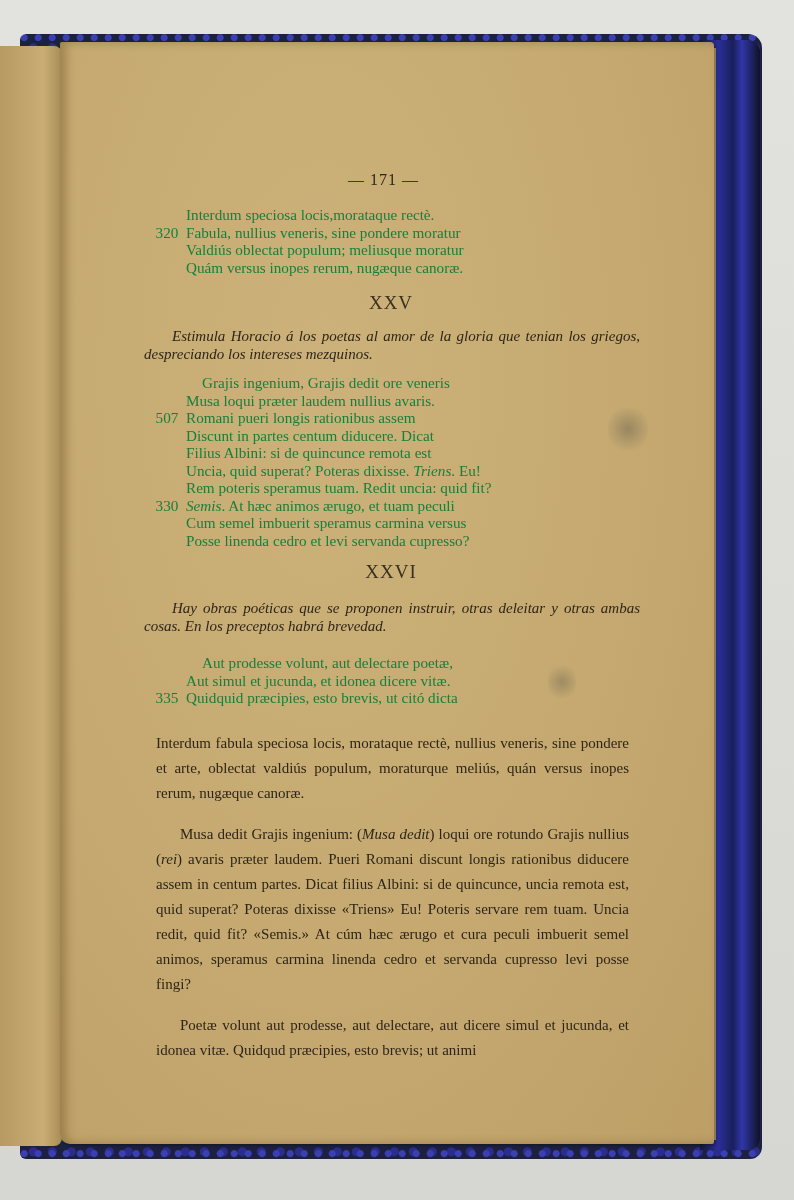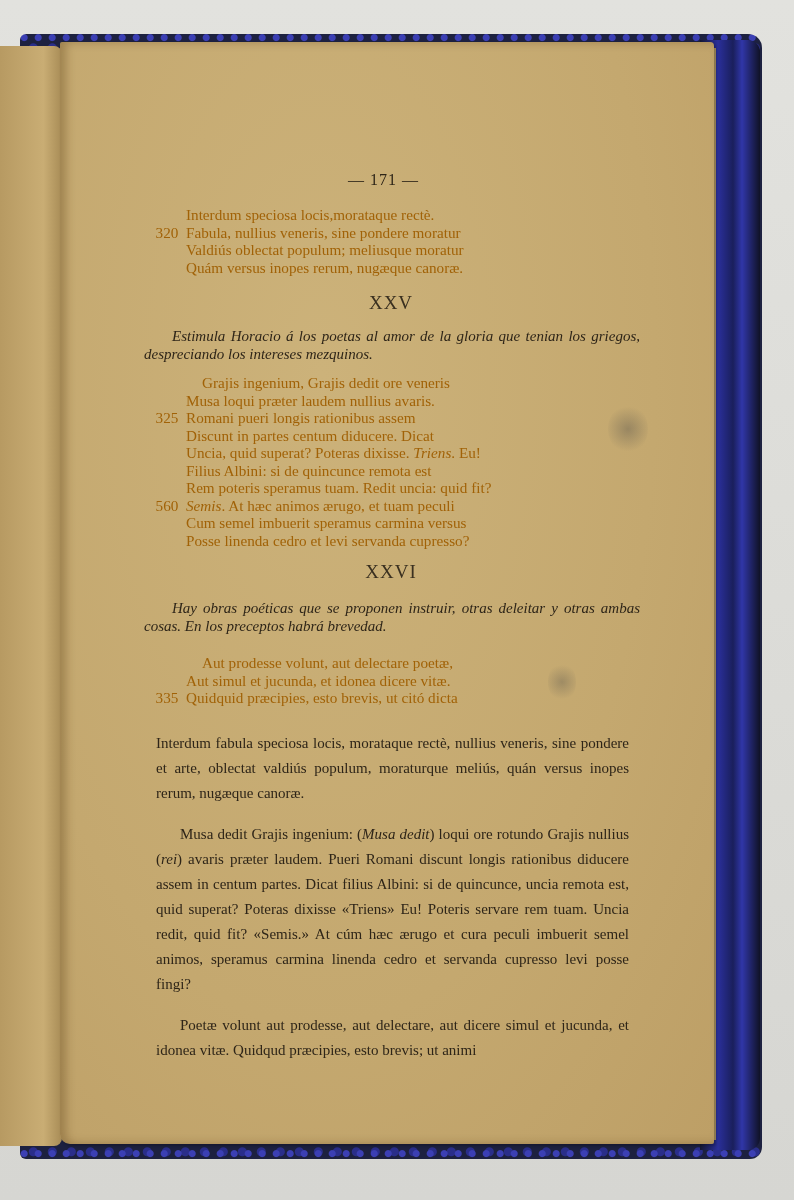--- a/index.html
+++ b/index.html
@@ -8,21 +8,21 @@
   .cover{position:absolute;left:20px;top:34px;width:742px;height:1125px;background:#1d2140;border-radius:6px 14px 12px 6px;
     background-image:radial-gradient(circle at 30% 20%,#3b3fb4 0 3px,transparent 4px),radial-gradient(circle at 70% 60%,#2a2e8a 0 4px,transparent 5px);
     background-size:14px 18px,19px 23px;}
   .cover-right{position:absolute;left:700px;top:40px;width:60px;height:1110px;
     background:linear-gradient(90deg,#141833 0%,#2a2f9a 30%,#1a1f5c 55%,#3036a8 70%,#101226 100%);border-radius:0 12px 12px 0;}
   .left-page{position:absolute;left:0;top:46px;width:62px;height:1100px;background:linear-gradient(90deg,#b79a62 0%,#c9ad74 70%,#a88c56 100%);border-radius:0 8px 8px 0;}
   .page{position:absolute;left:60px;top:42px;width:654px;height:1102px;background:#c9ae76;
     background-image:radial-gradient(ellipse at 40% 30%,#ccb27a 0%,#c4a86f 60%,#bd9f66 100%);
     box-shadow:inset 6px 0 10px rgba(90,60,20,.35), 2px 2px 3px rgba(0,0,0,.25);border-radius:2px 4px 2px 10px;}
   .page-edge{position:absolute;left:700px;top:48px;width:16px;height:1092px;background:linear-gradient(90deg,#b59c68,#d2bc8c,#a9905d);}
-  .text{position:absolute;color:#a16207;font-size:15.2px;line-height:17.5px;}
+  .text{position:absolute;color:#15803d;font-size:15.2px;line-height:17.5px;}
   .pagenum{position:absolute;left:348px;top:171px;font-size:16px;color:#2e2518;letter-spacing:1px;}
   .verse{position:absolute;left:148px;width:520px;}
   .verse .line{display:flex;height:17.5px;}
   .verse .ln{width:38px;text-align:center;}
   .heading{position:absolute;left:0;width:794px;text-align:center;font-size:19px;color:#3a3020;letter-spacing:1px;}
   .summary{position:absolute;left:144px;width:496px;font-style:italic;font-size:15px;line-height:18px;text-align:justify;text-indent:28px;color:#2e2518;}
   .prose{position:absolute;left:144px;width:497px;font-size:15px;line-height:25px;text-align:justify;color:#2e2518;}
   .prose p{margin:12px;}
   .prose .indent{text-indent:24px;}
   .stain{position:absolute;border-radius:50%;}
@@ -68,38 +68,38 @@
 <div class="verse text" style="top:374px;">
   <div class="line">
       <span class="ln"></span>
       <span style="padding-left:16px">Grajis ingenium, Grajis dedit ore veneris</span>
     </div>
   <div class="line">
       <span class="ln"></span>
       <span>Musa loqui præter laudem nullius avaris.</span>
     </div>
   <div class="line">
-      <span class="ln">325</span>
+      <span class="ln">507</span>
       <span>Romani pueri longis rationibus assem</span>
     </div>
   <div class="line">
       <span class="ln"></span>
       <span>Discunt in partes centum diducere. Dicat</span>
     </div>
-  <div class="line"><span class="ln"></span><span>Uncia, quid superat? Poteras dixisse.</span>&nbsp;<i>Triens</i><span>. Eu!</span></div>
   <div class="line">
       <span class="ln"></span>
       <span>Filius Albini: si de quincunce remota est</span>
     </div>
+  <div class="line"><span class="ln"></span><span>Uncia, quid superat? Poteras dixisse.</span>&nbsp;<i>Triens</i><span>. Eu!</span></div>
   <div class="line">
       <span class="ln"></span>
       <span>Rem poteris speramus tuam. Redit uncia: quid fit?</span>
     </div>
   <div class="line">
-      <span class="ln">560</span>
+      <span class="ln">330</span>
       <i>Semis</i>
       <span>. At hæc  animos ærugo, et tuam peculi</span>
     </div>
   <div class="line">
       <span class="ln"></span>
       <span>Cum semel imbuerit speramus carmina versus</span>
     </div>
   <div class="line">
       <span class="ln"></span>
       <span>Posse linenda cedro et levi servanda cupresso?</span>

